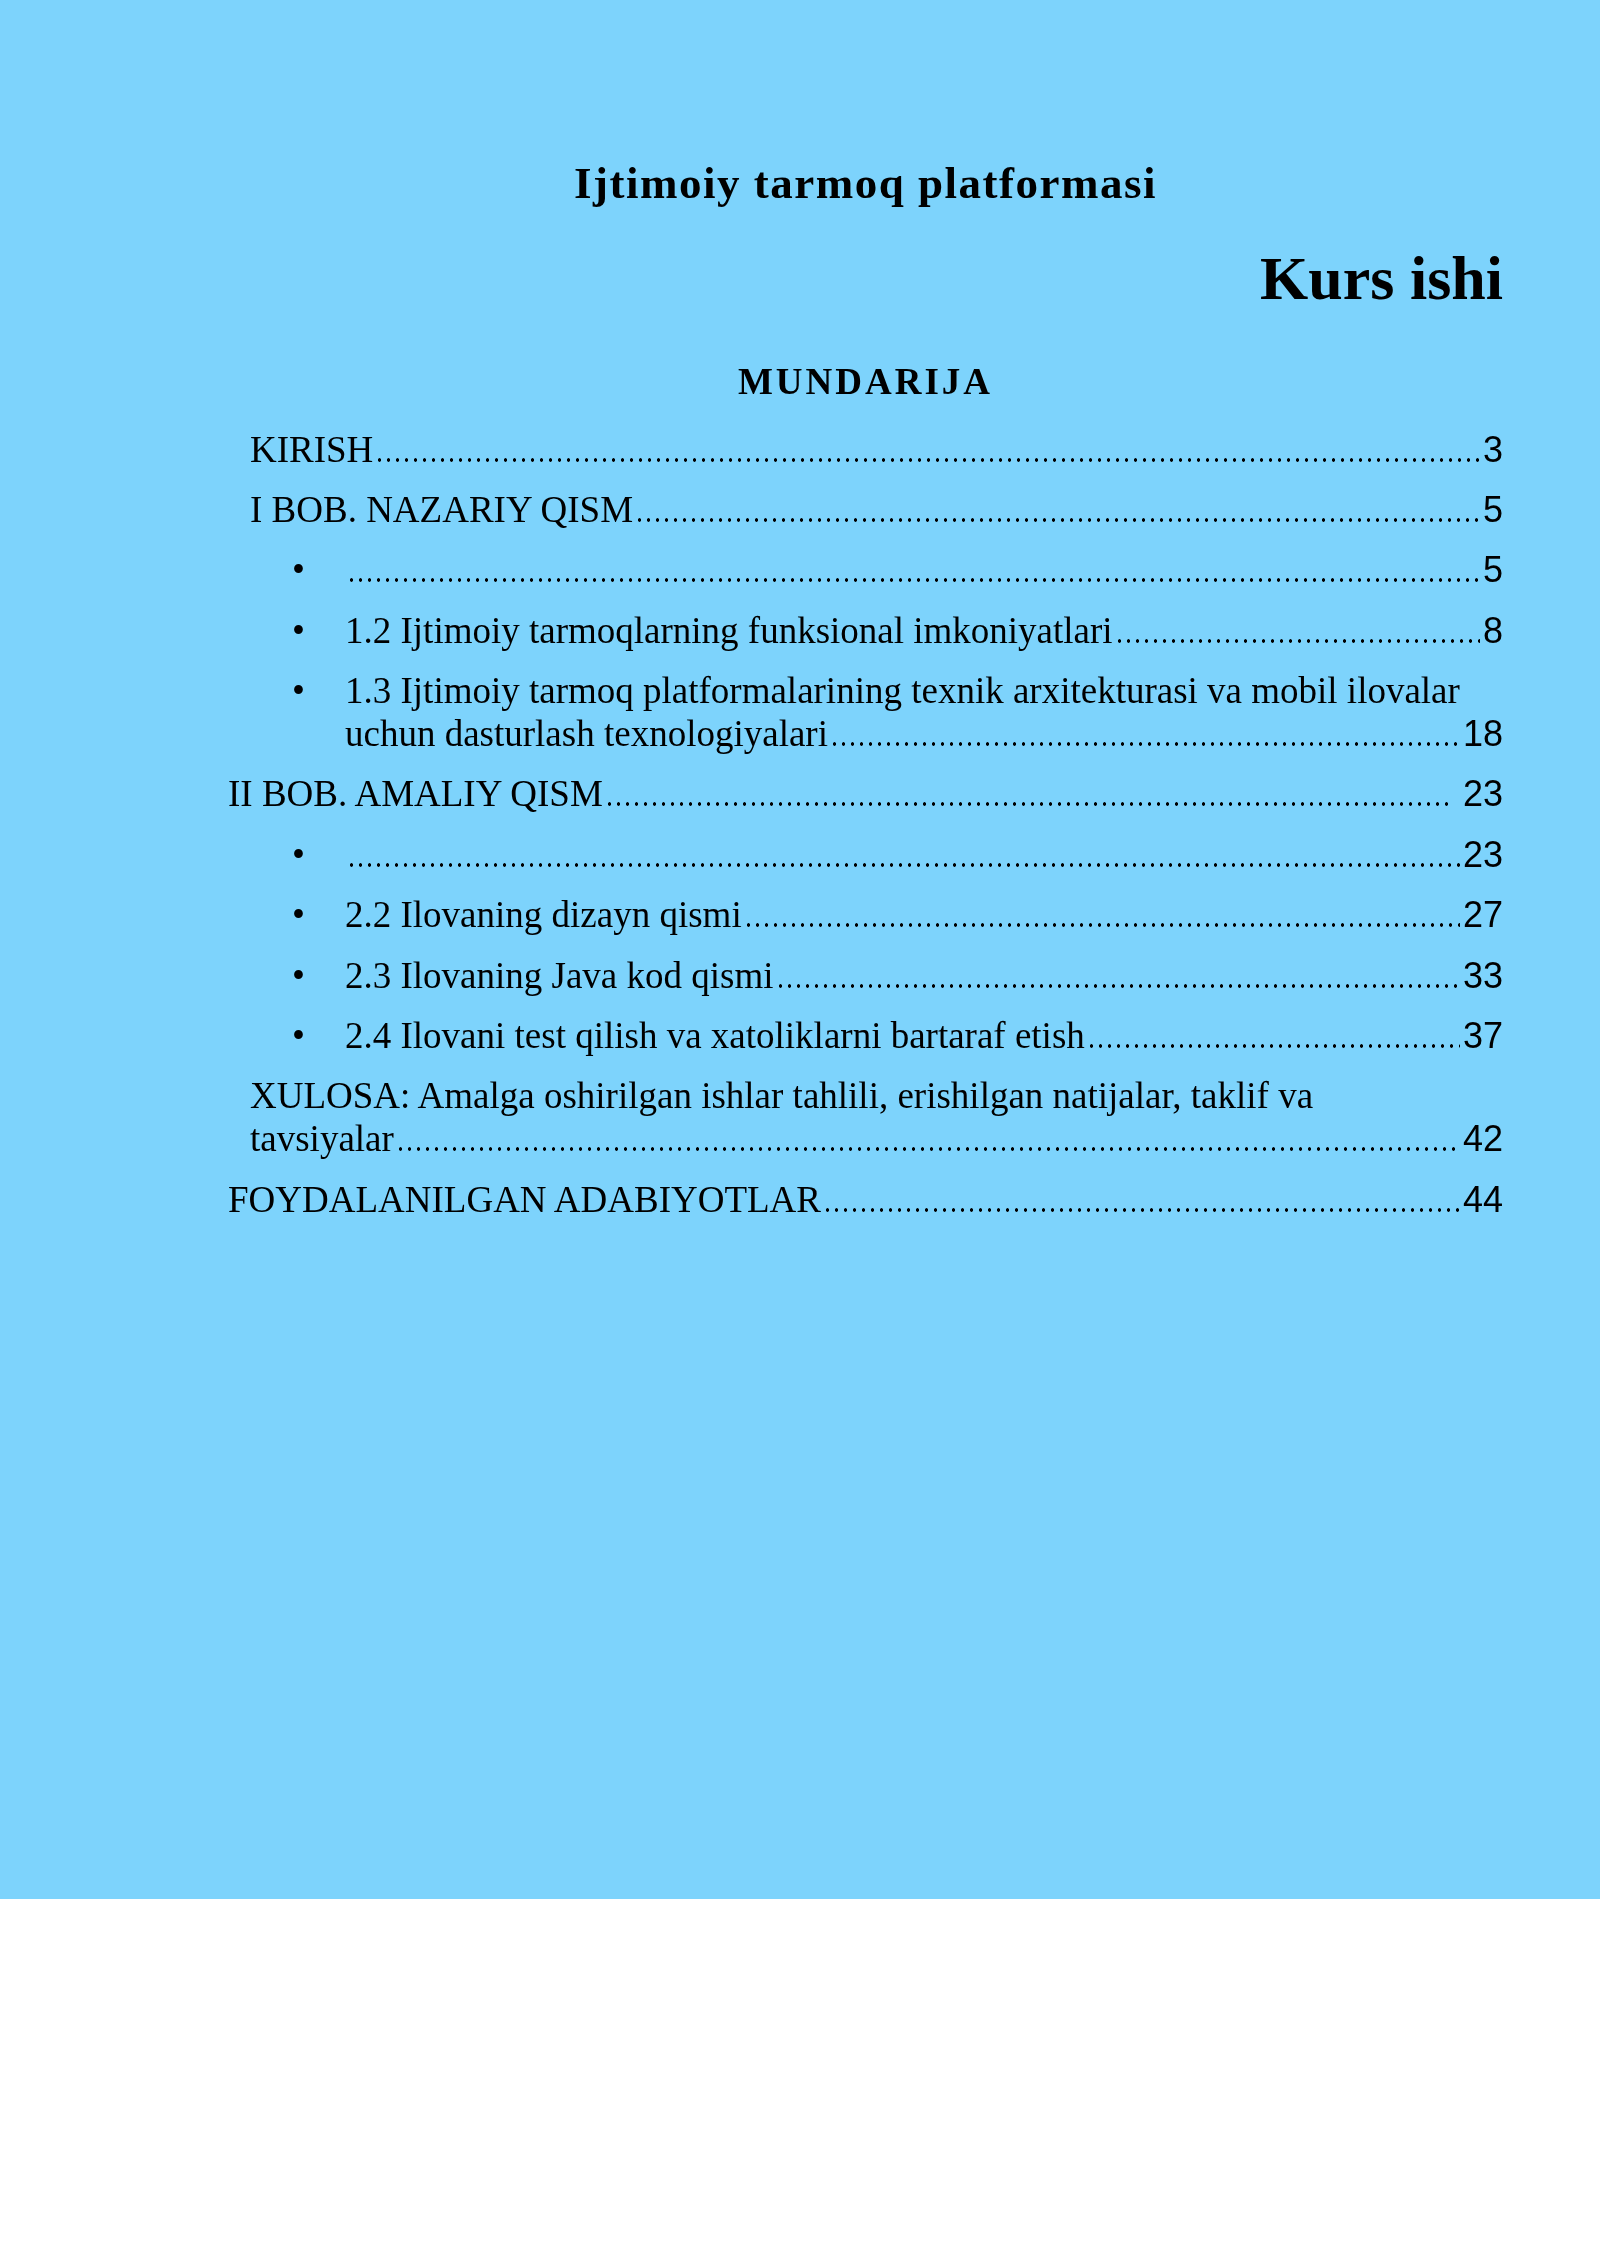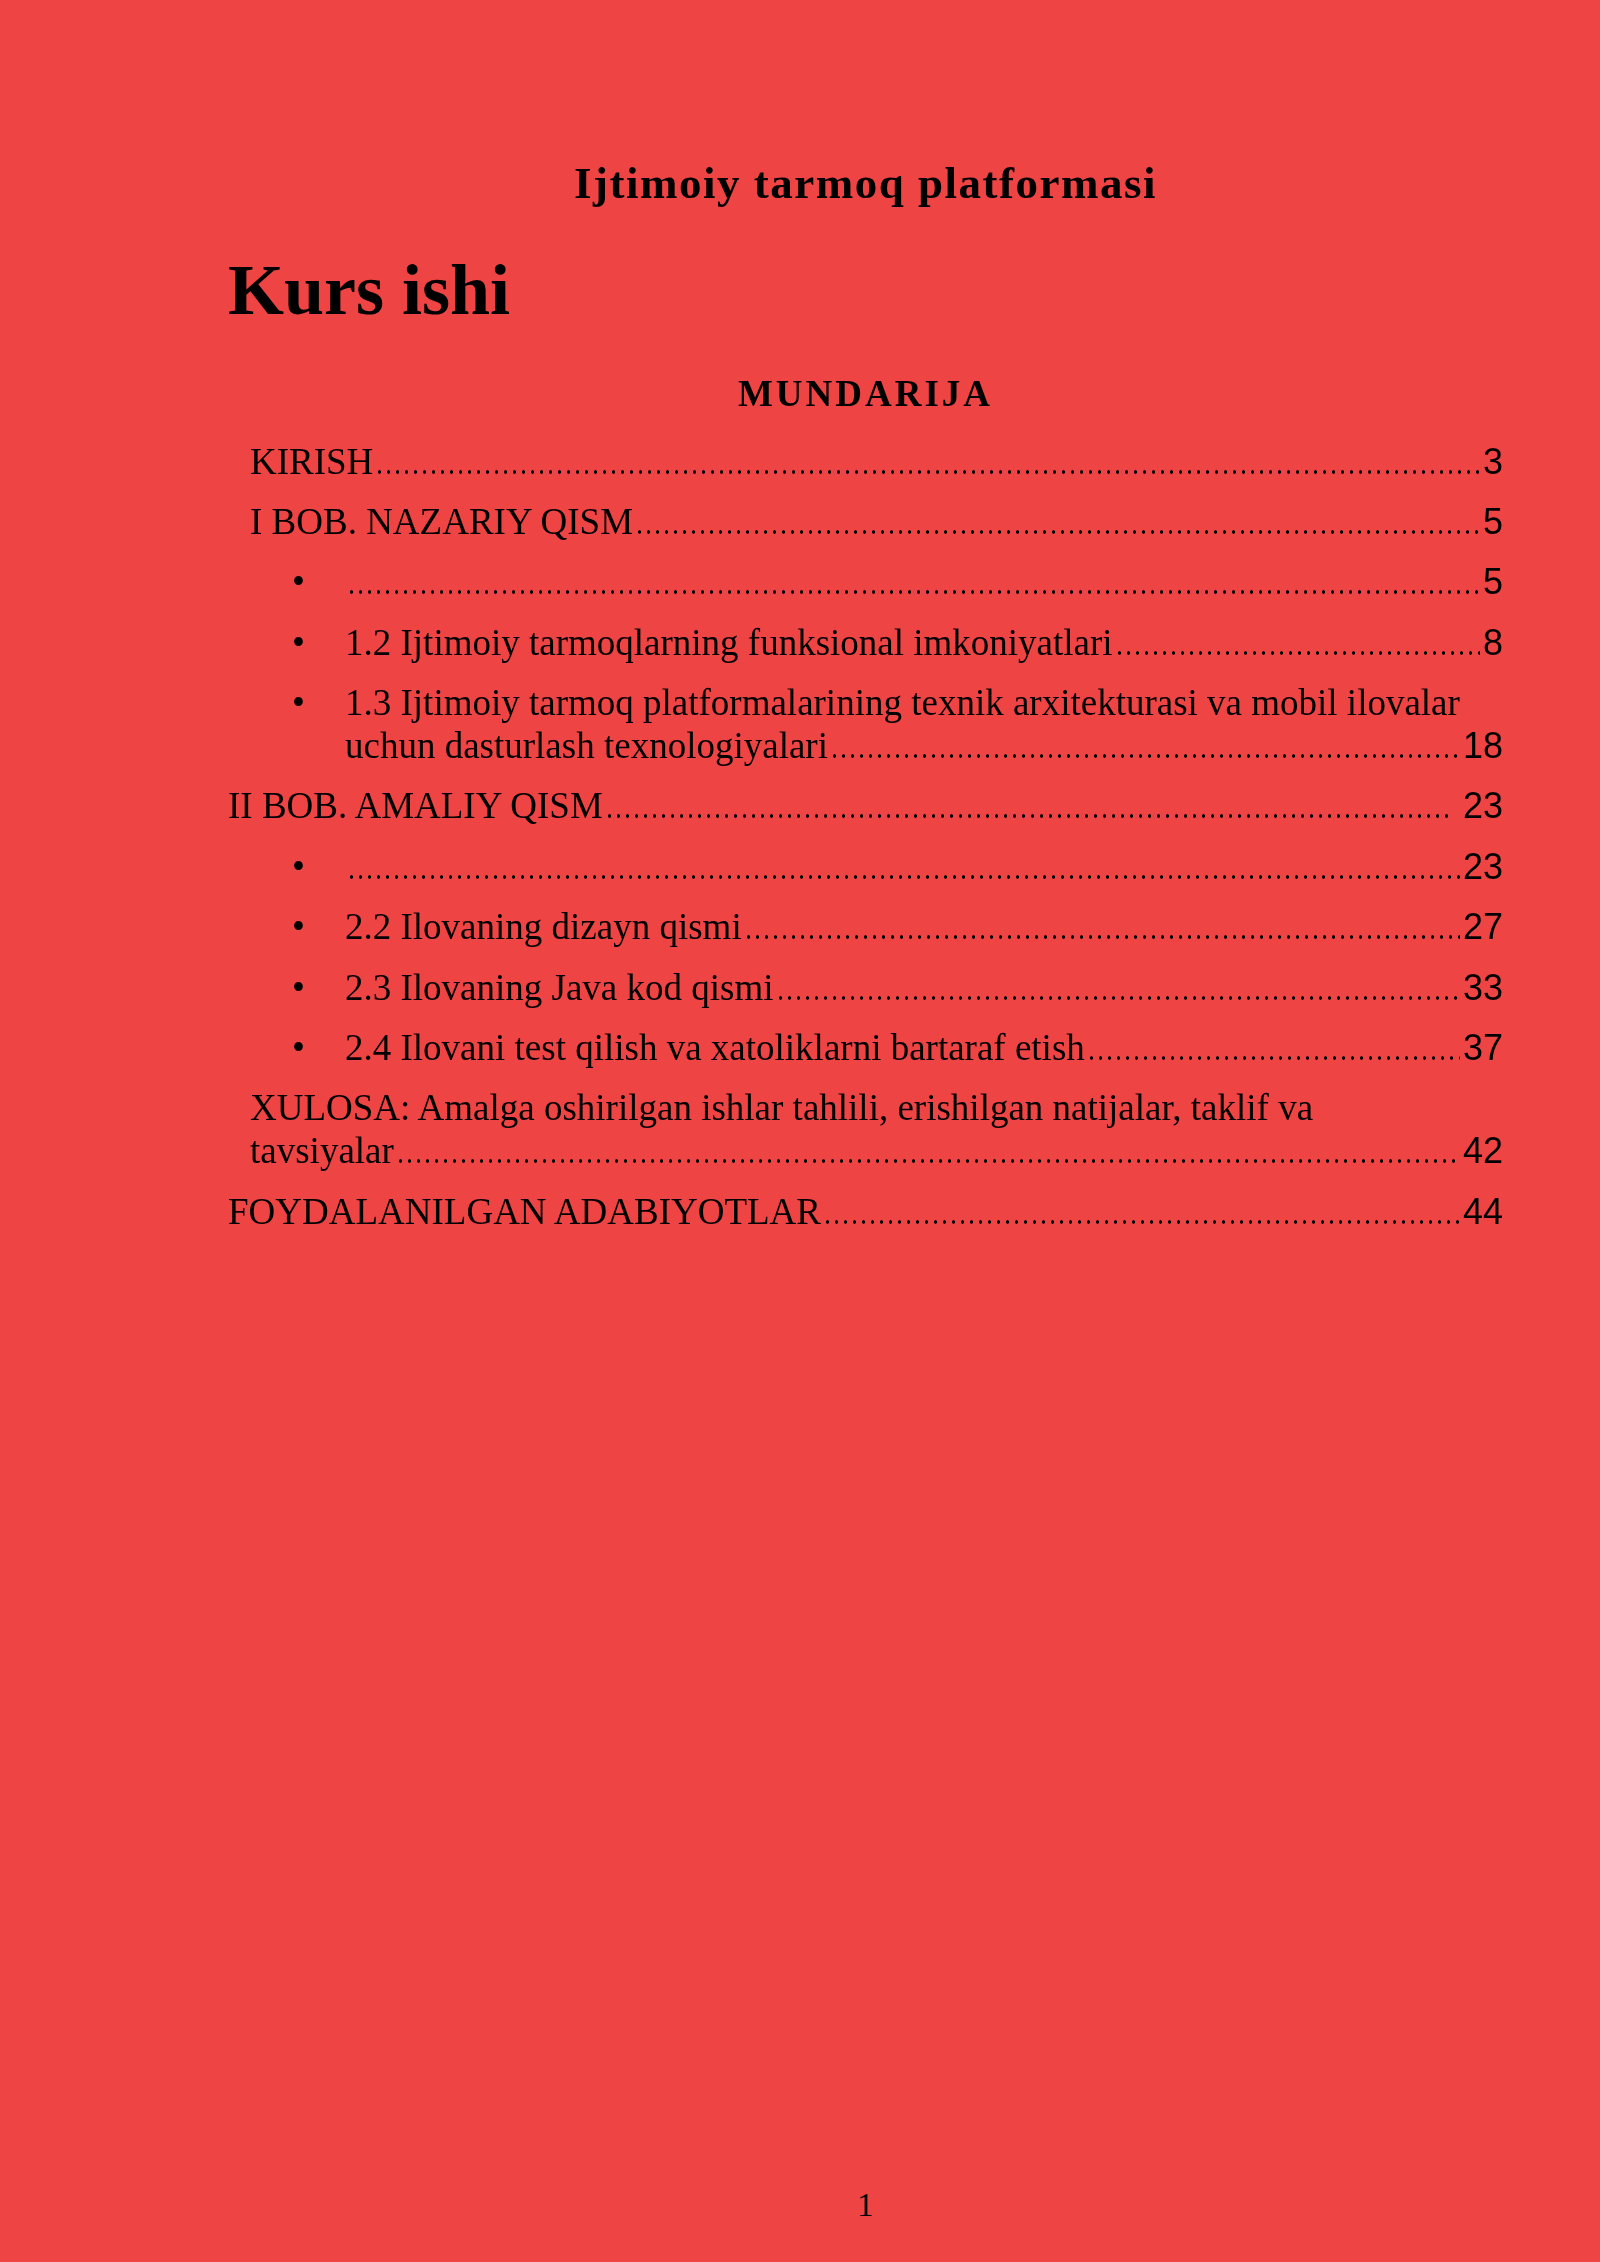--- a/index.html
+++ b/index.html
@@ -3,42 +3,42 @@
 <meta charset="utf-8">
 <style>
   html, body { margin: 0; padding: 0; }
   body {
     width: 1600px; height: 2262px;
     background: #ffffff;
     font-family: "Liberation Serif", "DejaVu Serif", serif;
   }
   .page {
     position: relative;
-    width: 1600px; height: 2262px;
-    background: #ef4444;
+    width: 1600px; height: 1899px;
+    background: #7dd3fc;
     color: #000000;
     overflow: hidden;
   }
   .content {
     position: absolute;
     left: 228px; top: 0;
     width: 1275px;
   }
   .subtitle {
     margin-top: 157px;
     font-size: 45px; font-weight: 700;
     line-height: 52px;
     letter-spacing: 1.5px;
     text-align: center;
   }
   .title {
-    margin-top: 26px;
-    font-size: 72px; font-weight: 700;
+    margin-top: 14px;
+    font-size: 62px; font-weight: 700;
     line-height: 110px;
-    text-align: left;
+    text-align: right;
   }
   .toc-heading {
     margin-top: 27px;
     font-size: 37px; font-weight: 700;
     line-height: 43px;
     letter-spacing: 3px;
     text-align: center;
   }
   .toc {
     margin-top: 24.5px;

